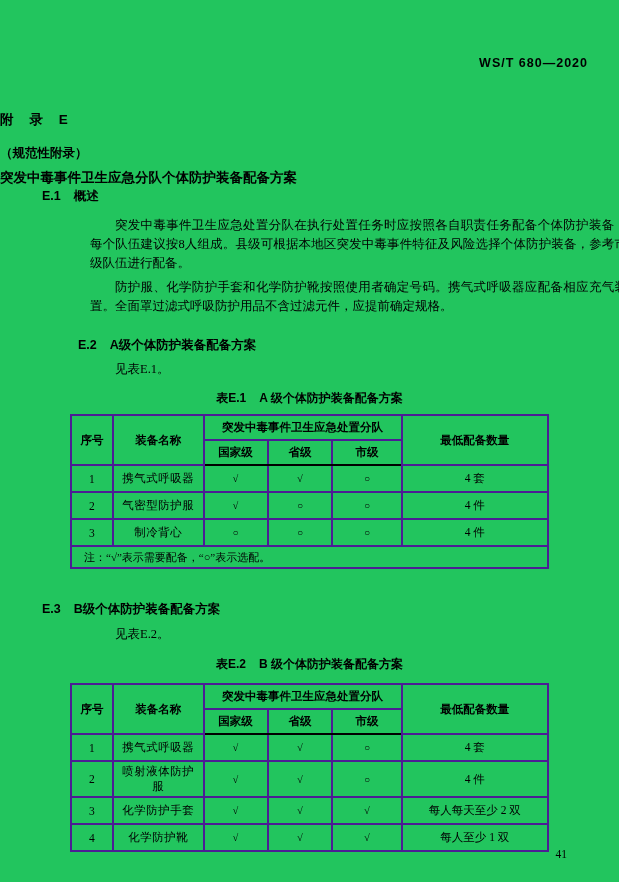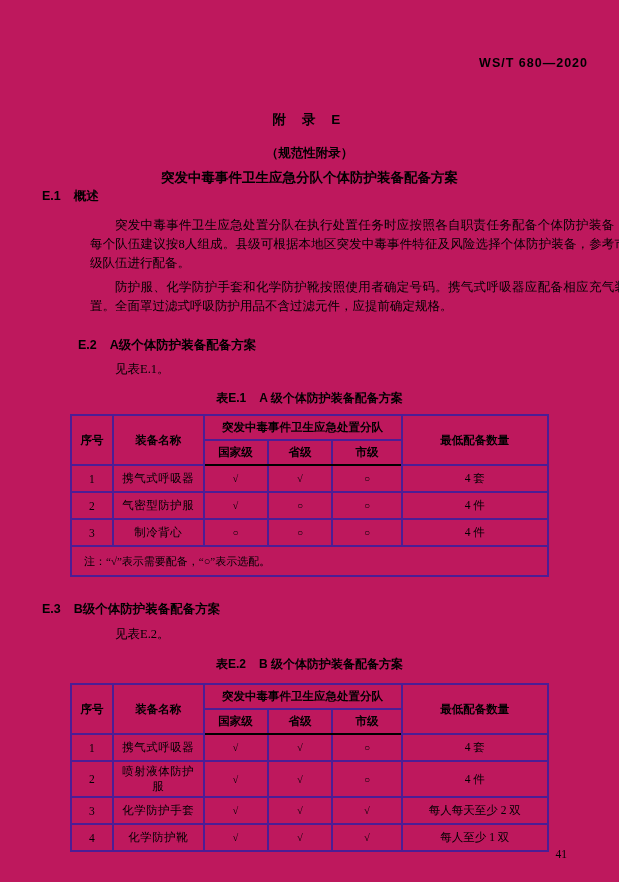--- a/index.html
+++ b/index.html
@@ -1,40 +1,40 @@
 <!DOCTYPE html>
 <html><head>
 <meta charset="utf-8">
 <style>
   * { margin: 0; padding: 0; box-sizing: border-box; }
   html, body { background: #ffffff; }
   .page {
     position: relative;
     width: 619px;
     height: 882px;
-    background: #be185d;
+    background: #22c55e;
     color: #000000;
     font-family: "Liberation Serif", "DejaVu Serif", serif;
     overflow: hidden;
   }
   .std-number {
     position: absolute;
     top: 56px;
     right: 31px;
     font-family: "Liberation Sans", "DejaVu Sans", sans-serif;
     font-weight: bold;
     font-size: 12.5px;
     letter-spacing: 1px;
   }
   .title-block {
     position: absolute;
     top: 111px;
     left: 0;
     width: 100%;
-    text-align: center;
+    text-align: left;
     font-family: "Liberation Sans", "DejaVu Sans", sans-serif;
     font-weight: bold;
   }
   .title-line1 { font-size: 13.5px; letter-spacing: 0.45em; margin-bottom: 7px; }
   .title-line2 { font-size: 12.5px; margin-bottom: 7px; margin-top: 16px; }
   .title-line3 { font-size: 13.5px; }
   .sec-heading {
     position: absolute;
     left: 42px;
     font-family: "Liberation Sans", "DejaVu Sans", sans-serif;
@@ -93,21 +93,21 @@
     font-size: 11.5px;
     height: 25px;
   }
   .spec-table thead tr.subhead th { border-bottom: 2px solid #000; }
   .spec-table tbody td { height: 27px; font-size: 11.5px; }
   .spec-table td.mark { font-size: 10px; }
   .spec-table td.note-cell {
     text-align: left;
     font-size: 11px;
     padding-left: 12px;
-    height: 30px;
+    height: 22px;
   }
   .equip { letter-spacing: 0.5px; font-family: Liberation Serif, serif; }
   .page-number {
     position: absolute;
     top: 848px;
     right: 52px;
     font-size: 11.5px;
     font-family: "Liberation Serif", "DejaVu Serif", serif;
   }
 </style>

